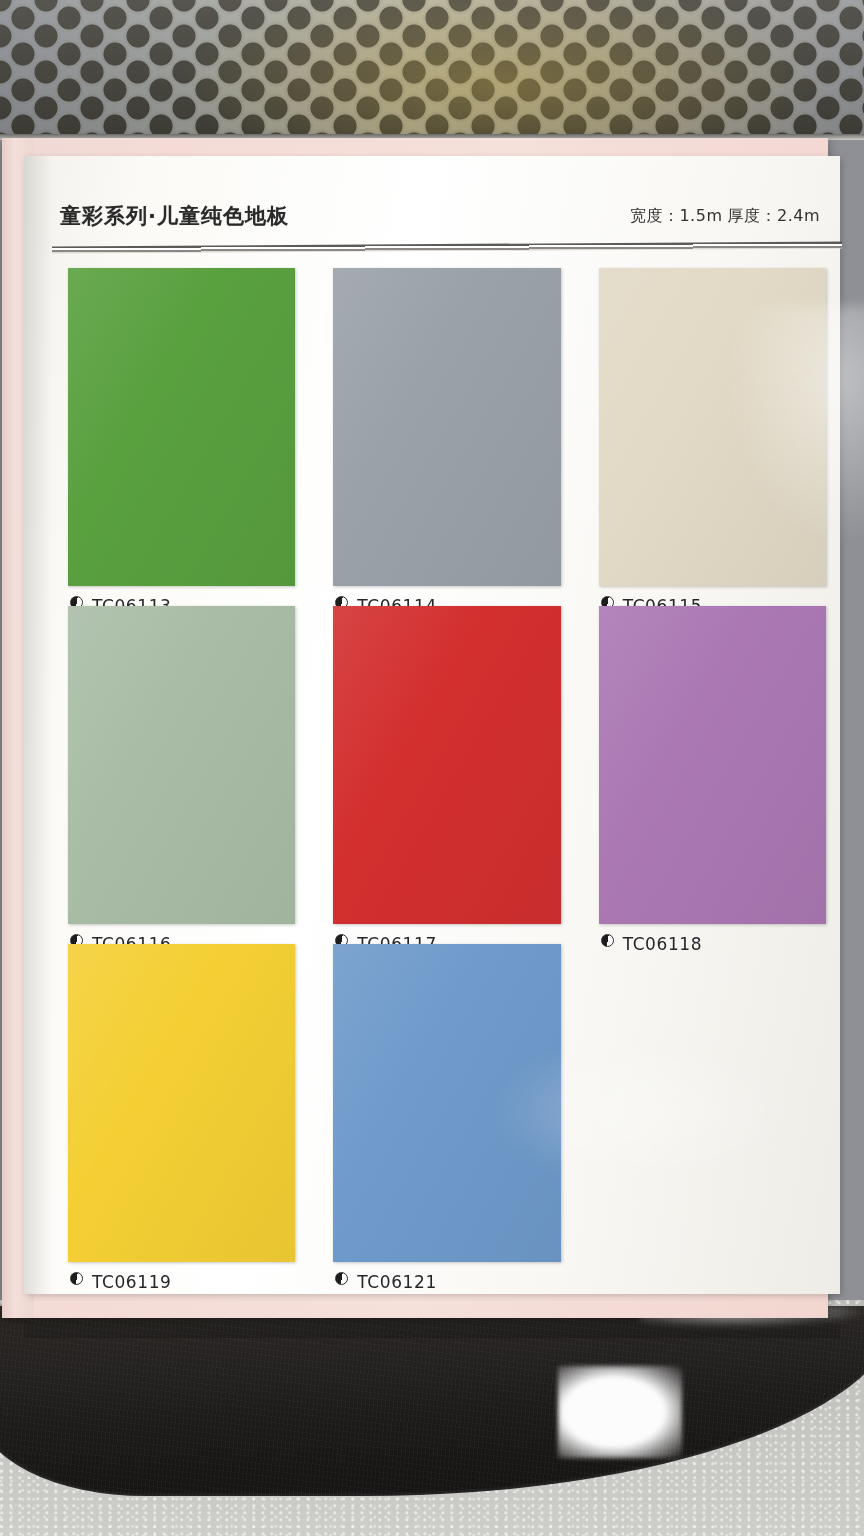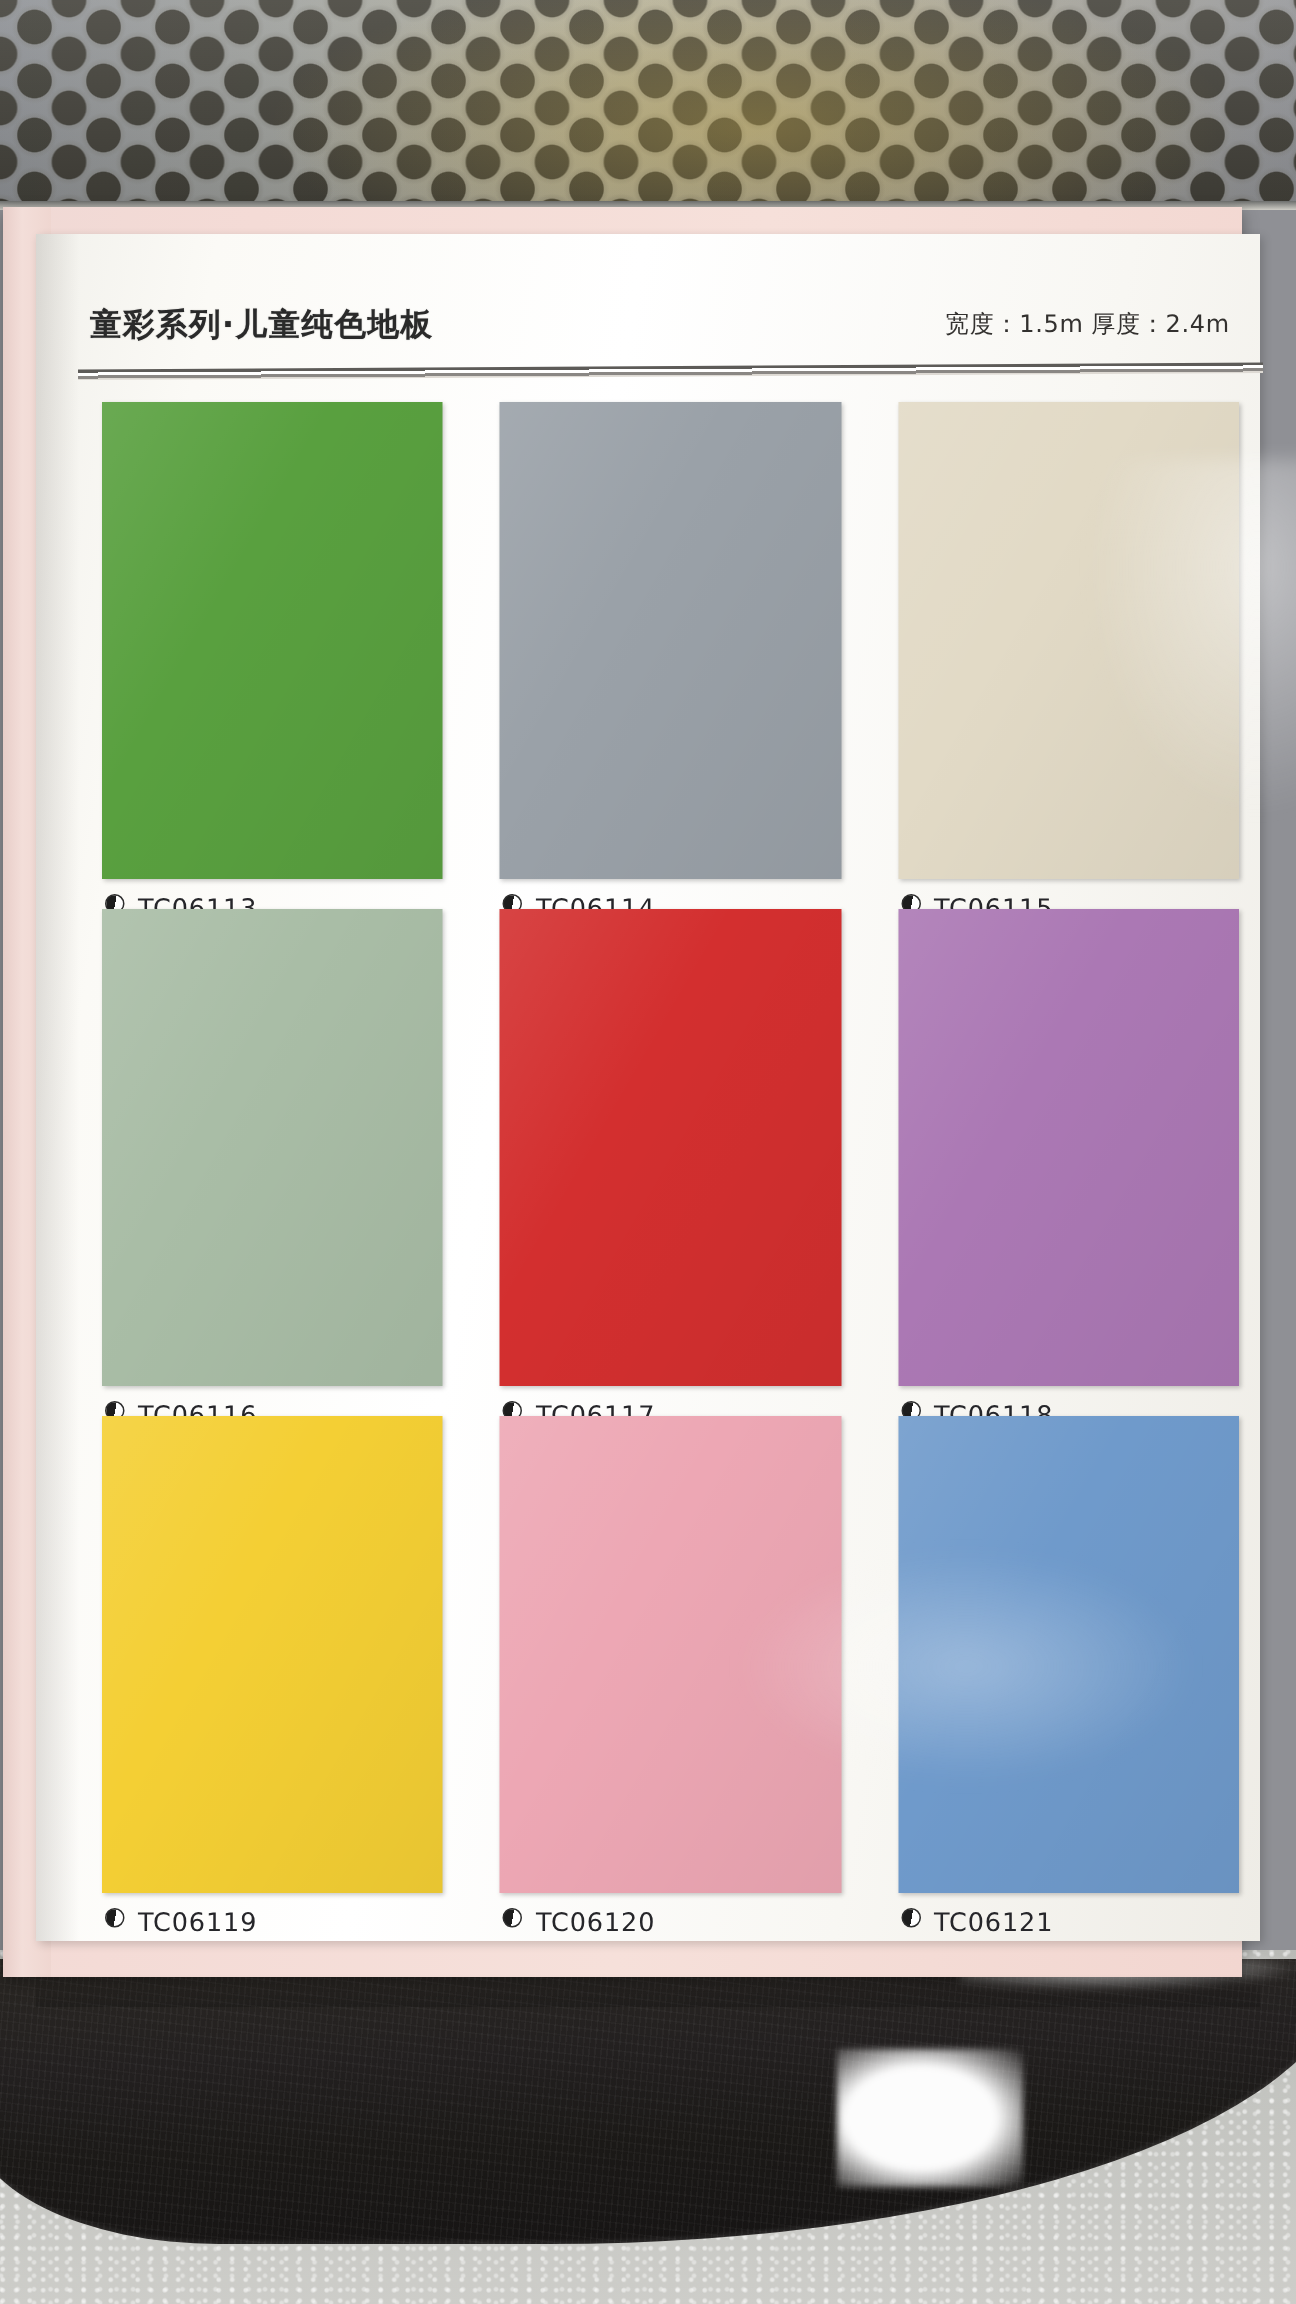--- a/index.html
+++ b/index.html
@@ -226,27 +226,20 @@
       </div>
 
       <div class="swatch-cell">
         <div class="swatch-chip" style="background: rgb(244, 207, 52);"></div>
         <div class="swatch-label">
           <span class="label-bullet"></span>
           <span class="label-code">TC06119</span>
         </div>
       </div>
 
-      <div class="swatch-cell">
-        <div class="swatch-chip" style="background: rgb(237, 167, 180);"></div>
-        <div class="swatch-label">
-          <span class="label-bullet"></span>
-          <span class="label-code">TC06120</span>
-        </div>
-      </div>
 
       <div class="swatch-cell">
         <div class="swatch-chip" style="background: rgb(111, 154, 203);"></div>
         <div class="swatch-label">
           <span class="label-bullet"></span>
           <span class="label-code">TC06121</span>
         </div>
       </div>
 
     </div>

